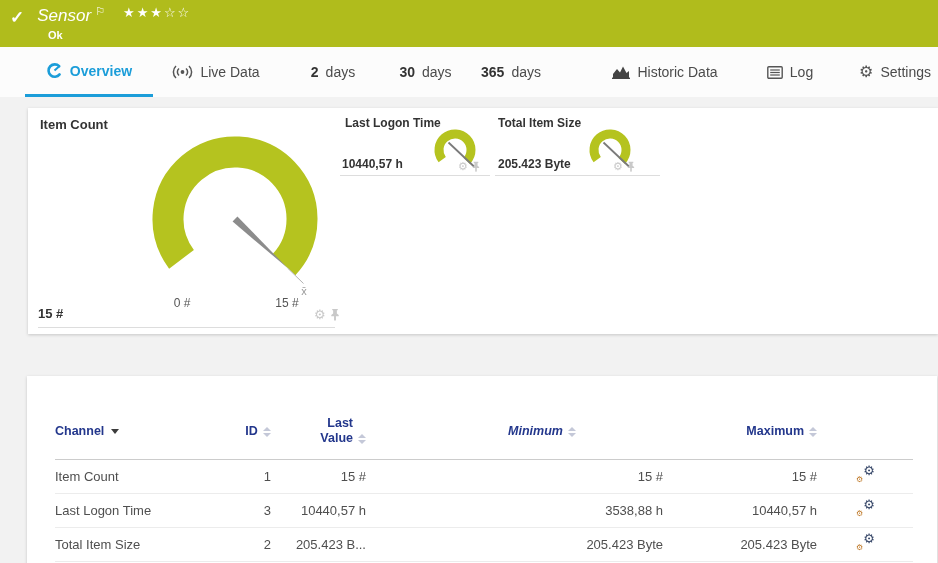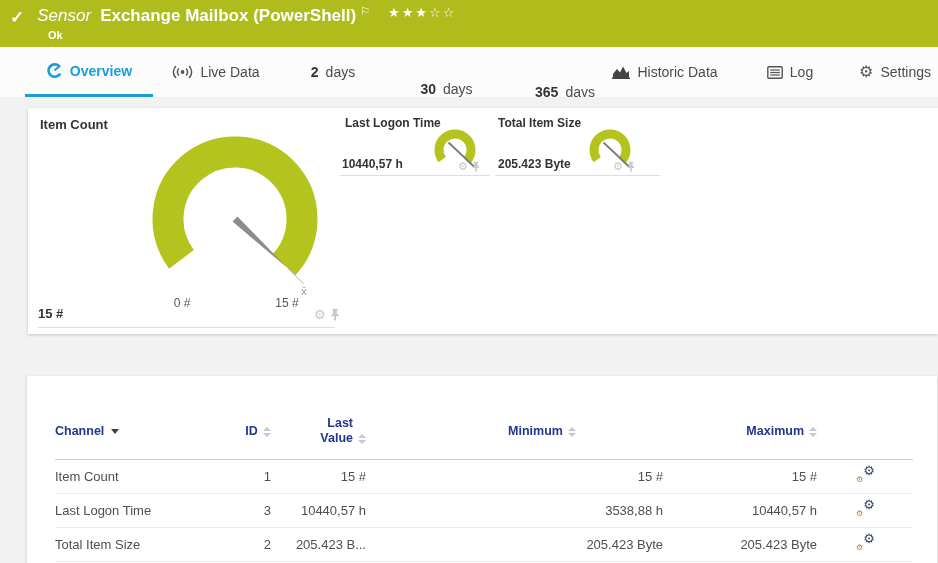--- a/index.html
+++ b/index.html
@@ -38,22 +38,22 @@
     font-size:14px; color:#4b4b4b; cursor:pointer; white-space:nowrap;
   }
   .tab .num { font-weight:bold; color:#333; }
   .tab.active { color:#1b9dd9; border-bottom:3px solid #1b9dd9; font-weight:bold; }
   .tab svg { display:block; }
   .tab .gear-glyph { font-size:16px; color:#555; line-height:1; }
 
   .t-overview { left:25px;  width:128px; }
   .t-livedata { left:160px; width:112px; }
   .t-2days    { left:298px; width:70px; }
-  .t-30days   { left:409px; width:75px;align-items:flex-end; }
-  .t-365days  { left:524px; width:82px;margin-top:20px; }
+  .t-30days   { left:388px; width:75px; }
+  .t-365days  { left:470px; width:82px; }
   .t-historic { left:600px; width:130px; }
   .t-log      { left:755px; width:70px; }
   .t-settings { left:852px; width:86px; }
 
   
   .content-bg { position:absolute; top:97px; left:0; width:938px; height:466px; background:#f2f2f2; }
 
   .panel {
     position:absolute; background:#fff;
     box-shadow:0 1px 3px rgba(0,0,0,0.18);
@@ -86,21 +86,21 @@
 
   .channels th {
     font-size:12.5px; font-weight:bold; color:#23378c;
     height:55px; vertical-align:middle; white-space:nowrap;
     border-bottom:1px solid #ccc; cursor:pointer;
   }
   .channels th.h-channel { text-align:left; }
   .channels th.h-id   { text-align:center; }
   .channels th.h-last { text-align:right; white-space:normal; }
   .channels th.h-last .wrapcap { display:inline-block; width:44px; white-space:normal; line-height:1.2; }
-  .channels th.h-min  { padding-left:55px; }
+  .channels th.h-min  { padding-left:55px;font-style:italic; }
   .channels th.h-max  { text-align:right; padding-left:35px; }
 
   .channels td {
     font-size:13px; color:#4f4f4f; height:34px; vertical-align:middle;
     border-bottom:1px solid #ececec; white-space:nowrap;
   }
   .channels td.cell-channel { text-align:left; }
   .channels td.cell-num { text-align:right; }
   .channels td.cell-gear { text-align:center; }
 
@@ -117,21 +117,20 @@
   .ch-gears .big   { position:absolute; top:-2px; right:0; font-size:13px; color:#3a4a6b; line-height:1; }
   .ch-gears .small { position:absolute; bottom:0; left:1px; font-size:8px; color:#bf7a2a; line-height:1; }
 </style>
 </head>
 <body>
 
 <div class="sensor-header">
   <div class="line1">
     <span class="check">✓</span>
     <span class="kind">Sensor</span>
-    <span class="title">Exchange Mailbox (PowerShell)</span>
     <span class="flag">⚐</span>
     <span class="stars"><span>★★★</span><span>☆☆</span></span>
   </div>
   <div class="status-ok">Ok</div>
 </div>
 
 <div class="tabbar">
 
   <div class="tab t-livedata">
     <svg width="21" height="14" viewBox="0 0 21 14">

